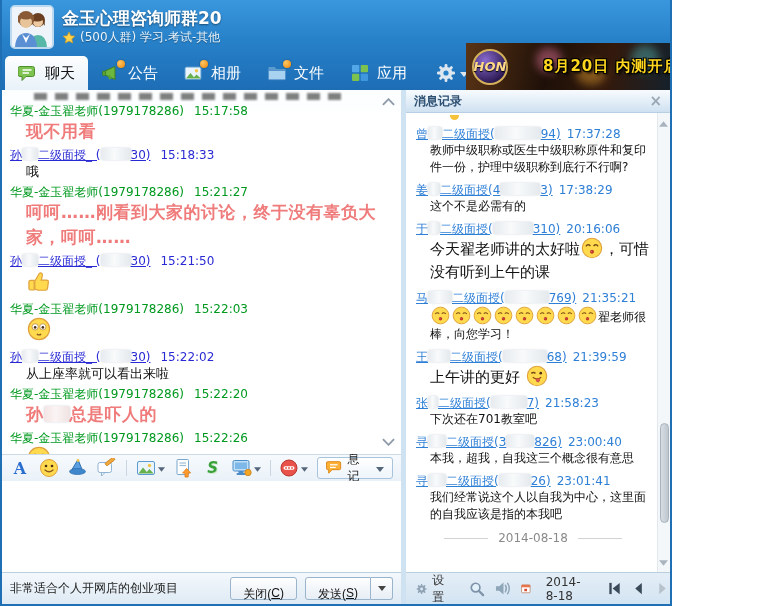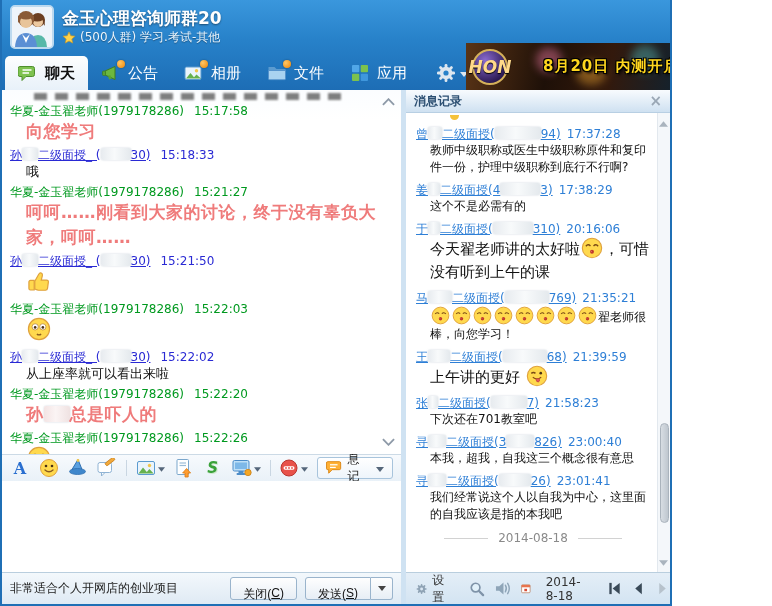--- a/index.html
+++ b/index.html
@@ -10,29 +10,29 @@
 
   
   .header { position: relative; height: 90px; background: linear-gradient(180deg,#3a97dd 0%, #2781c9 45%, #1d6db5 100%); overflow: hidden; }
   .avatar { position: absolute; left: 8px; top: 5px; width: 44px; height: 44px; border: 2px solid #bcd9ef; border-radius: 5px; background: linear-gradient(180deg,#f6fafd,#dcebf7); overflow: hidden; cursor: pointer; }
   .title { position: absolute; left: 60px; top: 7px; color: #fff; font-size: 17px; font-weight: bold; text-shadow: 0 1px 2px rgba(0,0,0,.45); white-space: nowrap; }
   .subtitle-row { position: absolute; left: 60px; top: 29px; display: flex; align-items: center; gap: 4px; color: #eaf4fc; font-size: 12px; text-shadow: 0 1px 1px rgba(0,0,0,.35); }
   .star { width: 14px; height: 14px; display:inline-block; }
 
   .tabs { position: absolute; left: 3px; bottom: 0; display: flex; align-items: flex-end; }
   .tab { height: 34px; padding: 0 13px; display: flex; align-items: center; gap: 7px; color: #fff; font-size: 15px; cursor: pointer; }
-  .tab.active { background: linear-gradient(180deg,#fdfefe,#e8f1f9); border-radius: 5px 5px 0 0; color: #111; font-weight: bold; }
+  .tab.active { background: linear-gradient(180deg,#fdfefe,#e8f1f9); border-radius: 5px 5px 0 0; color: #111; font-weight: normal; }
   .tab-icon { position: relative; width: 20px; height: 20px; display:inline-block; }
   .tab-dot { position: absolute; top: -3px; right: -4px; width: 8px; height: 8px; border-radius: 50%; background: radial-gradient(circle at 35% 35%, #ffc766, #f08300); box-shadow: 0 0 2px rgba(0,0,0,.4); }
   .gear-btn { display: flex; align-items: center; gap: 4px; margin: 0 0 7px 16px; cursor: pointer; }
   .gear-btn .caret { color:#e8f0f8; }
 
   .ad { position: absolute; right: 0; top: 43px; width: 204px; height: 47px; background: linear-gradient(100deg,#5a3416 0%, #1e1008 40%, #33190c 70%, #15212b 100%); display: flex; align-items: center; gap: 7px; padding-left: 6px; overflow: hidden; cursor: pointer; }
   .ad .blob { position: absolute; border-radius: 50%; filter: blur(4px); opacity: .55; }
-  .ad-logo { position: relative; width: 36px; height: 36px; flex: 0 0 36px; border-radius: 50%; border: 2px solid #d4b05a; background: radial-gradient(circle at 35% 30%, #8a6bd0, #2a1850 75%); color: #ffd98a; font-size: 17px; font-weight: bold; font-style: italic; display: flex; align-items: center; justify-content: center; text-shadow: 0 1px 1px #000; text-align: center; }
+  .ad-logo { position: relative; width: 36px; height: 36px; flex: 0 0 36px; border-radius: 50%; border: 2px solid #d4b05a; background: radial-gradient(circle at 35% 30%, #8a6bd0, #2a1850 75%); color: #ffd98a; font-size: 13px; font-weight: bold; font-style: italic; display: flex; align-items: center; justify-content: center; text-shadow: 0 1px 1px #000; text-align: center; }
   .ad-text { position: relative; color: #ffd61e; font-size: 15px; font-weight: 900; letter-spacing: 1px; white-space: nowrap; text-shadow: 1px 1px 0 #000, -1px 1px 0 #000, 1px -1px 0 #000, -1px -1px 0 #000, 2px 2px 3px #000; margin-left: 28px; }
 
   
   .main { display: flex; height: 514px; }
   .left-panel { width: 404px; display: flex; flex-direction: column; background: #fff; border-right: 5px solid #cfe2f2; }
   .right-panel { flex: 1; display: flex; flex-direction: column; background: #fff; min-width: 0; }
 
   
   .chat-area { height: 364px; position: relative; overflow: hidden; padding: 3px 10px 0 8px; background: linear-gradient(180deg,#fbfdff, #ffffff 30px); }
   .remnant { height: 7px; width: 310px; margin: 0 0 3px 24px; background: repeating-linear-gradient(90deg,#4a4a4a 0 13px, transparent 13px 21px); filter: blur(1px); opacity: .7; }
@@ -199,21 +199,21 @@
 
     <div class="left-panel">
       <div class="chat-area" id="chat-area">
         <div class="remnant"></div>
         <div id="chat-messages">
             <div class="msg">
               <div class="msg-head">
                 <span class="sender green"><span>华夏-金玉翟老师(1979178286)</span></span>
                 <span class="time green">15:17:58</span>
               </div>
-              <div class="msg-body red-large"><span>向您学习</span></div>
+              <div class="msg-body red-large"><span>现不用看</span></div>
             </div>
             <div class="msg">
               <div class="msg-head">
                 <span class="sender blue"><span>孙</span><span class="censored" style="width: 16px;"></span><span>二级面授_ (</span><span class="censored" style="width: 30px;"></span><span>30)</span></span>
                 <span class="time blue">15:18:33</span>
               </div>
               <div class="msg-body normal"><span>哦</span></div>
             </div>
             <div class="msg">
               <div class="msg-head">

